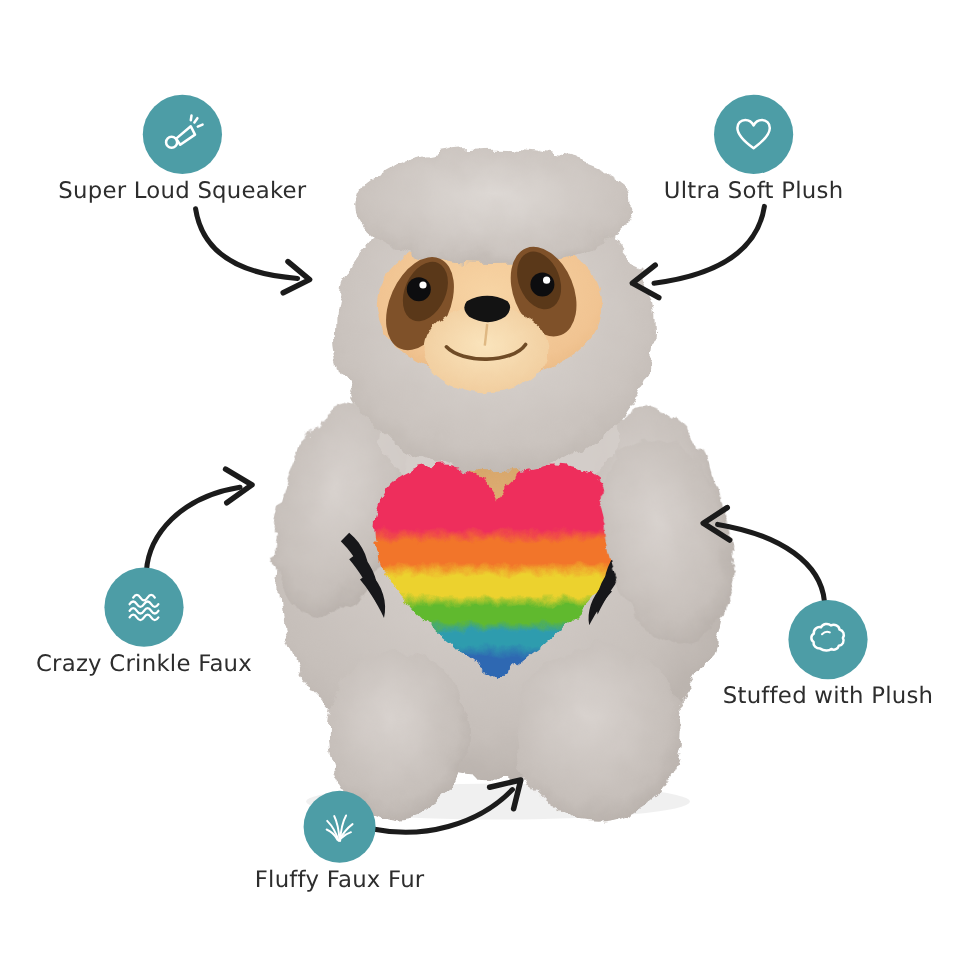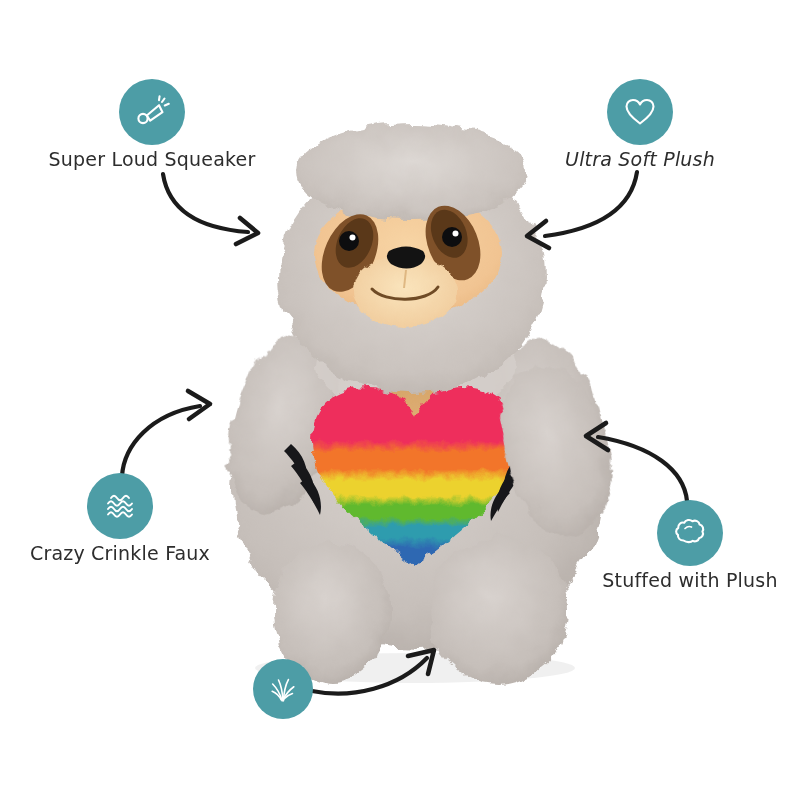--- a/index.html
+++ b/index.html
@@ -7,21 +7,21 @@
   .stage{position:relative;width:800px;height:800px;font-family:"DejaVu Sans",sans-serif;background:#ffffff;}
   .layer{position:absolute;left:0;top:0;width:800px;height:800px;pointer-events:none;}
   .feature{position:absolute;width:280px;display:flex;flex-direction:column;align-items:center;}
   .badge{width:66px;height:66px;border-radius:50%;background:var(--badge,#4d9da6);
          display:flex;align-items:center;justify-content:center;flex:0 0 auto;}
   .badge-sm{width:60px;height:60px;}
   .badge svg{display:block;}
   .feature-label{margin-top:3px;font-size:19px;line-height:23px;color:var(--label,#2d2d2d);
                  letter-spacing:.2px;white-space:nowrap;text-align:center;}
   .f-squeaker{left:12px;top:79px;}
-  .f-plush{left:500px;top:79px;font-style:italic;}
+  .f-plush{left:488px;top:79px;}
   .f-crinkle{left:-20px;top:473px;}
   .f-stuffed{left:550px;top:500px;}
   .f-fur{left:143px;top:659px;}
   .arrow{stroke:var(--arrow,#1b1b1b);fill:none;stroke-width:4.2;stroke-linecap:round;stroke-linejoin:round;}
   .arrowhead{stroke:var(--arrow,#1b1b1b);fill:none;stroke-width:4.6;stroke-linecap:round;stroke-linejoin:round;}
   .icon-stroke{stroke:#ffffff;fill:none;stroke-width:2.1;stroke-linecap:round;stroke-linejoin:round;}
 </style>
 </head>
 <body>
 
@@ -218,15 +218,16 @@
         <g class="icon-stroke" style="stroke-width:1.8">
           <path d="M19,33 C17,26 13,19 8.5,14.5"></path>
           <path d="M20,33 C19.5,25 18,16 15,10"></path>
           <path d="M20.5,33 C21,24 23,15 26,9.5"></path>
           <path d="M20,32 C23,26 28,20.5 32,17.5"></path>
           <path d="M18,32 C15.5,27 11.5,24 8,22.5"></path>
           <path d="M21,31 C24,28 27.5,26 30.5,25"></path>
         </g>
       </svg>
     </div>
+    <div class="feature-label">Fluffy Faux Fur</div>
   </div>
 
 </div>
 
 </body></html>

